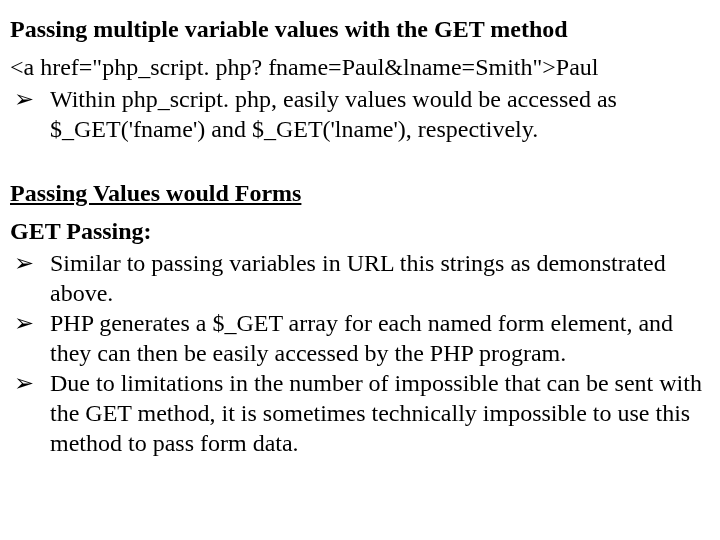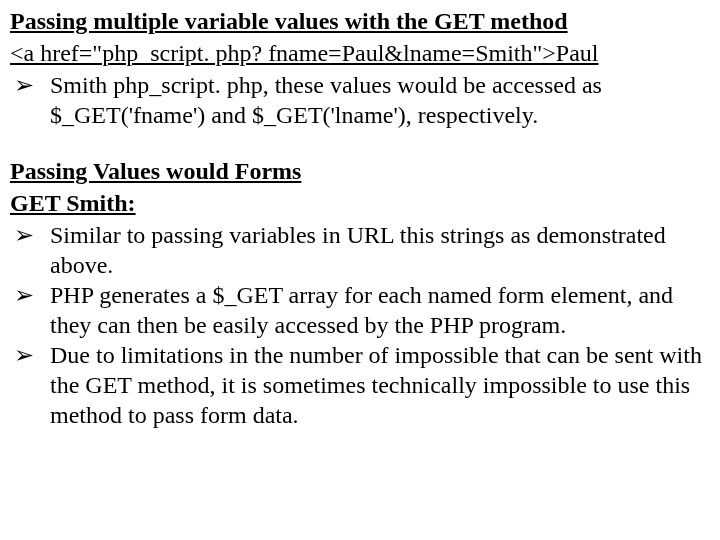--- a/index.html
+++ b/index.html
@@ -16,22 +16,21 @@
   .page {
     padding: 6px 10px 10px 10px;
   }
   .heading-bold {
     font-weight: bold;
   }
   .heading-under {
     text-decoration: underline;
   }
   .para {
-    margin: 0 0 2px 0;
-    text-decoration: underline;
+    margin: 8px 0 2px 0;
   }
   .indent {
     padding-left: 36px;
   }
   .bullet-row {
     display: flex;
   }
   .bullet-mark {
     width: 36px;
     flex: 0 0 36px;
@@ -49,27 +48,27 @@
 <body>
 
 <div class="page">
 
   <div class="para heading-bold">Passing multiple variable values with the GET method</div>
 
   <div class="para">&lt;a href="php_script. php? fname=Paul&amp;lname=Smith"&gt;Paul</div>
 
   <div class="bullet-row">
     <div class="bullet-mark">➢</div>
-    <div class="bullet-text">Smith php_script. php, these values would be accessed as $_GET('fname') and $_GET('lname'), respectively.</div>
+    <div class="bullet-text">Within php_script. php, easily values would be accessed as $_GET('fname') and $_GET('lname'), respectively.</div>
   </div>
 
   <div class="gap"></div>
 
   <div class="para heading-bold heading-under">Passing Values would Forms</div>
-  <div class="para heading-bold">GET Smith:</div>
+  <div class="para heading-bold">GET Passing:</div>
 
   <div class="bullet-row">
     <div class="bullet-mark">➢</div>
     <div class="bullet-text">Similar to passing variables in URL this strings as demonstrated above.</div>
   </div>
 
   <div class="bullet-row">
     <div class="bullet-mark">➢</div>
     <div class="bullet-text">PHP generates a $_GET array for each named form element, and they can then be easily accessed by the PHP program.</div>
   </div>

